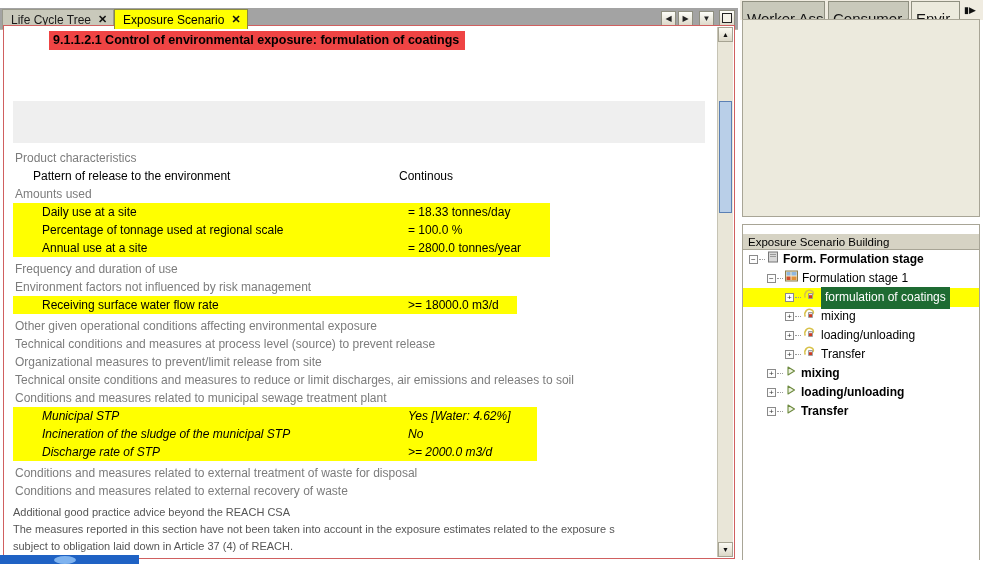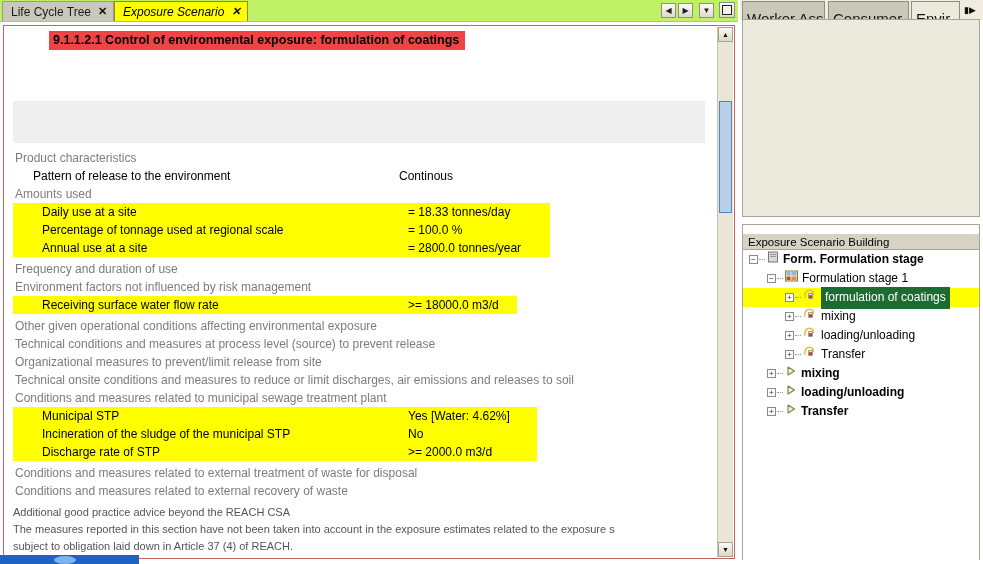--- a/index.html
+++ b/index.html
@@ -19,23 +19,23 @@
   #left-pane {
     position: absolute;
     left: 0; top: 0;
     width: 738px; height: 564px;
     background: #ffffff;
   }
 
   
   #left-tabstrip {
     position: absolute;
-    left: 0; top: 0;
+    left: 0; top: 8px;
     width: 738px; height: 22px;
-    background: #bef264;
+    background: #a3a3a3;
     border-bottom: 1px solid #b9b9a8;
     box-sizing: border-box;
   }
   .tab {
     position: absolute;
     top: 1px; height: 20px;
     box-sizing: border-box;
     display: flex; align-items: center;
     padding: 0 6px 0 8px;
     font-size: 12px;
@@ -43,21 +43,20 @@
     border: 1px solid #9a9a8c;
     border-bottom: none;
   }
   .tab.inactive { background: #c9c9bb; color: #1a1a1a; }
   .tab.active {
     background: #ffff00;
     color: #000;
     border-color: #8a8a40;
     font-weight: normal;
     z-index: 4;
-    font-style: italic;
   }
   .tab .tab-label { margin-right: 7px; }
   .tab .tab-close {
     font-size: 11px; font-weight: bold; line-height: 1;
     color: #111; cursor: pointer;
   }
   #tab-lifecycle { left: 2px; }
   #tab-exposure  { left: 114px; }
 
   
@@ -379,21 +378,21 @@
           </div>
           <div class="row heading">
             <span class="lbl">Organizational measures to prevent/limit release from site</span>
           </div>
           <div class="row heading">
             <span class="lbl">Technical onsite conditions and measures to reduce or limit discharges, air emissions and releases to soil</span>
           </div>
           <div class="row heading">
             <span class="lbl">Conditions and measures related to municipal sewage treatment plant</span>
           </div>
-          <div style="padding-left: 9px;"><div style="position: relative; background: rgb(255, 255, 0); display: inline-block; min-width: 0px; width: 524px;"><div class="row item sub">
+          <div style="padding-left: 9px; font-style: italic;"><div style="position: relative; background: rgb(255, 255, 0); display: inline-block; min-width: 0px; width: 524px;"><div class="row item sub">
                 <span class="lbl">Municipal STP</span>
                 <span class="val">Yes [Water: 4.62%]</span>
               </div><div class="row item sub">
                 <span class="lbl">Incineration of the sludge of the municipal STP</span>
                 <span class="val">No</span>
               </div><div class="row item sub">
                 <span class="lbl">Discharge rate of STP</span>
                 <span class="val">&gt;= 2000.0 m3/d</span>
               </div></div></div>
           <div class="row heading">

